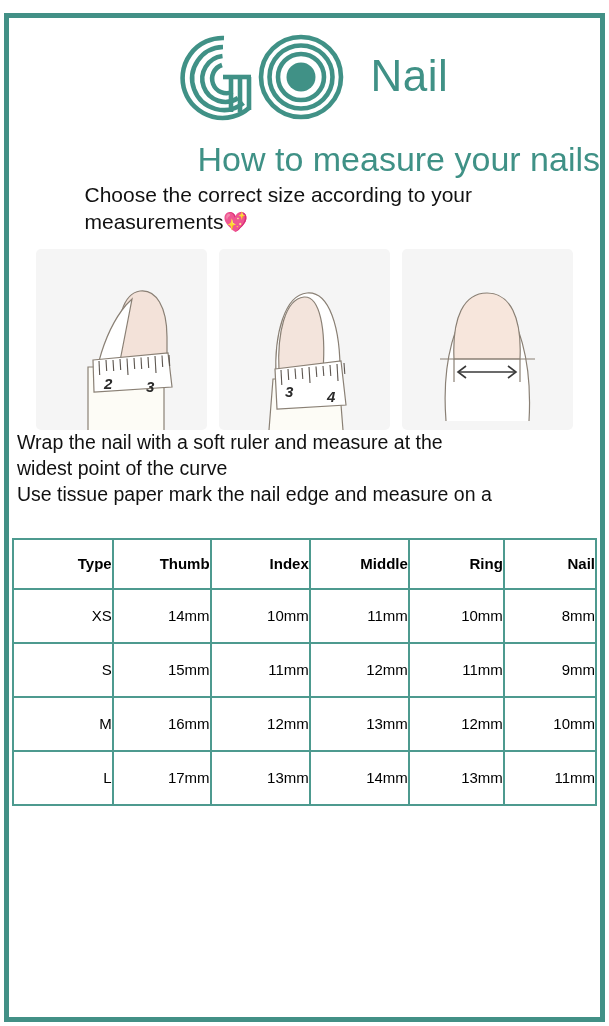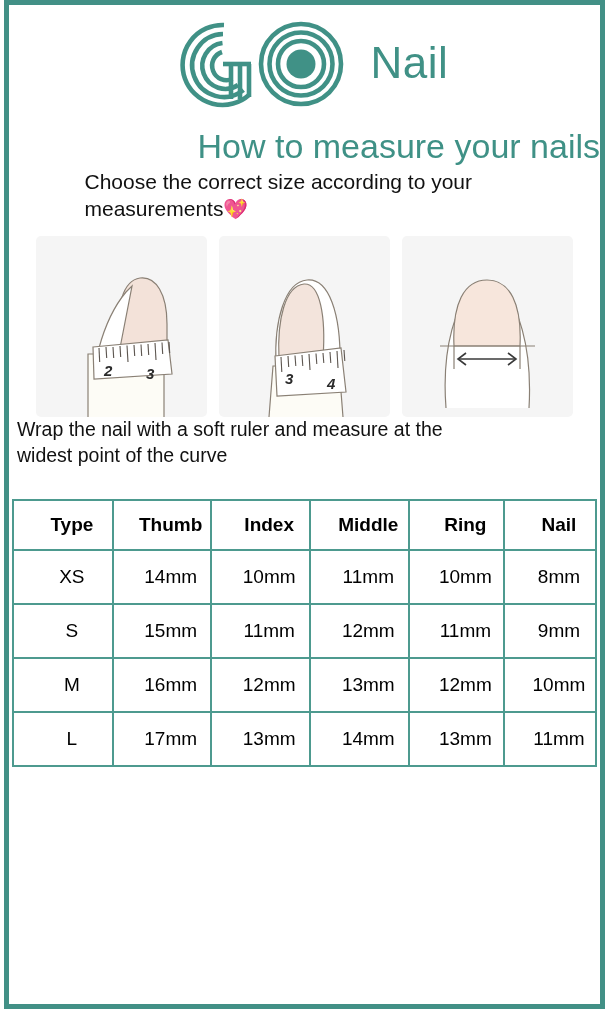--- a/index.html
+++ b/index.html
@@ -11,21 +11,21 @@
     width: 609px;
     height: 1026px;
     font-family: "Liberation Sans", sans-serif;
     color: #000000;
     overflow: hidden;
   }
 
   .page {
     position: absolute;
     left: 4px;
-    top: 0;
+    top: 13px;
     width: 601px;
     height: 1009px;
     box-sizing: border-box;
     border: 5px solid #429086;
     background: #ffffff;
   }
 
   .inner {
     position: relative;
     width: 100%;
@@ -101,23 +101,23 @@
     margin: 30px 3px 0 3px;
   }
   table.size-chart {
     border-collapse: collapse;
     width: 100%;
     table-layout: fixed;
   }
   table.size-chart th,
   table.size-chart td {
     border: 2px solid #4d9a8f;
-    text-align: center;
+    text-align: right;
     padding: 0 0 0 18px;
-    font-size: 19px;
+    font-size: 15px;
     color: #000000;
     height: 52px;
     vertical-align: middle;
   }
   table.size-chart th {
     font-weight: bold;
     height: 48px;
   }
   table.size-chart col.c0 { width: 17.1%; }
   table.size-chart col.c1 { width: 16.8%; }
@@ -266,20 +266,21 @@
           </g>
         </svg>
         </span>
       </div>
 
     </div>
 
     <div class="para para-top">
       <div>Wrap the nail with a soft ruler and measure at the</div>
       <div>widest point of the curve</div>
+      <div>Use tissue paper mark the nail edge and measure on a</div>
     </div>
 
     <div class="table-wrap">
       <table class="size-chart">
         <colgroup>
           <col class="c0">
             <col class="c1">
             <col class="c2">
           <col class="c3">
             <col class="c4">

